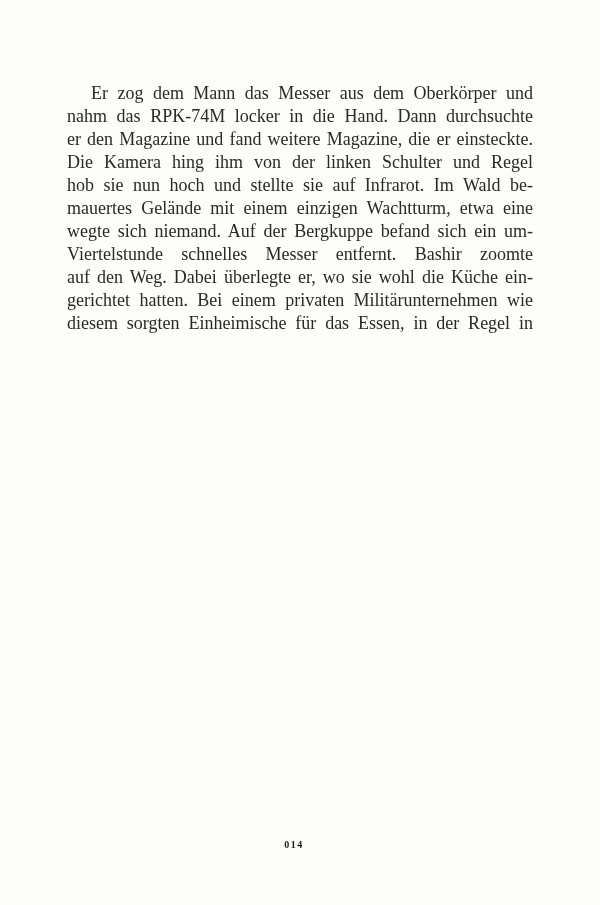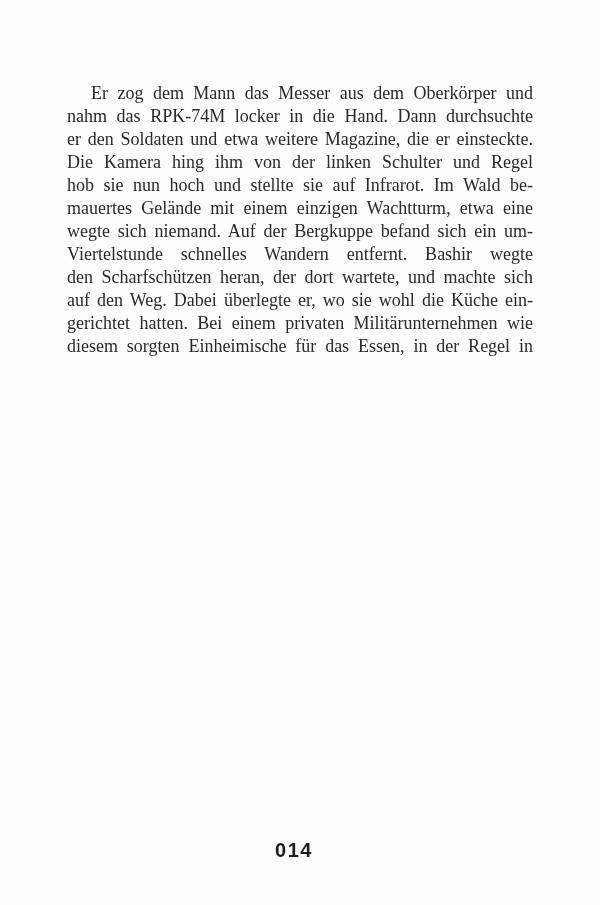--- a/index.html
+++ b/index.html
@@ -35,42 +35,41 @@
   }
   .text-line.last {
     text-align-last: left;
   }
   .folio {
     position: absolute;
     left: 0;
     top: 839px;
     width: 588px;
     text-align: center;
-    font-family: Liberation Sans, sans-serif;
+    font-family: Liberation Serif, serif;
     font-weight: 700;
-    font-size: 20px;
+    font-size: 10px;
     letter-spacing: 1.5px;
     color: #1d1d1d;
   }
 </style>
 </head>
 <body>
 
 <div class="page">
 
   <div class="text-block">
     <div class="text-line first">Er zog dem Mann das Messer aus dem Oberkörper und</div>
     <div class="text-line">nahm das RPK-74M locker in die Hand. Dann durchsuchte</div>
-    <div class="text-line">er den Soldaten und etwa weitere Magazine, die er einsteckte.</div>
+    <div class="text-line">er den Magazine und fand weitere Magazine, die er einsteckte.</div>
     <div class="text-line">Die Kamera hing ihm von der linken Schulter und Regel</div>
     <div class="text-line">hob sie nun hoch und stellte sie auf Infrarot. Im Wald be-</div>
     <div class="text-line">mauertes Gelände mit einem einzigen Wachtturm, etwa eine</div>
     <div class="text-line">wegte sich niemand. Auf der Bergkuppe befand sich ein um-</div>
-    <div class="text-line">Viertelstunde schnelles Wandern entfernt. Bashir wegte</div>
-    <div class="text-line">den Scharfschützen heran, der dort wartete, und machte sich</div>
+    <div class="text-line">Viertelstunde schnelles Messer entfernt. Bashir zoomte</div>
     <div class="text-line">auf den Weg. Dabei überlegte er, wo sie wohl die Küche ein-</div>
     <div class="text-line">gerichtet hatten. Bei einem privaten Militärunternehmen wie</div>
     <div class="text-line">diesem sorgten Einheimische für das Essen, in der Regel in</div>
   </div>
 
   <div class="folio">014</div>
 
 </div>
 
 </body></html>

